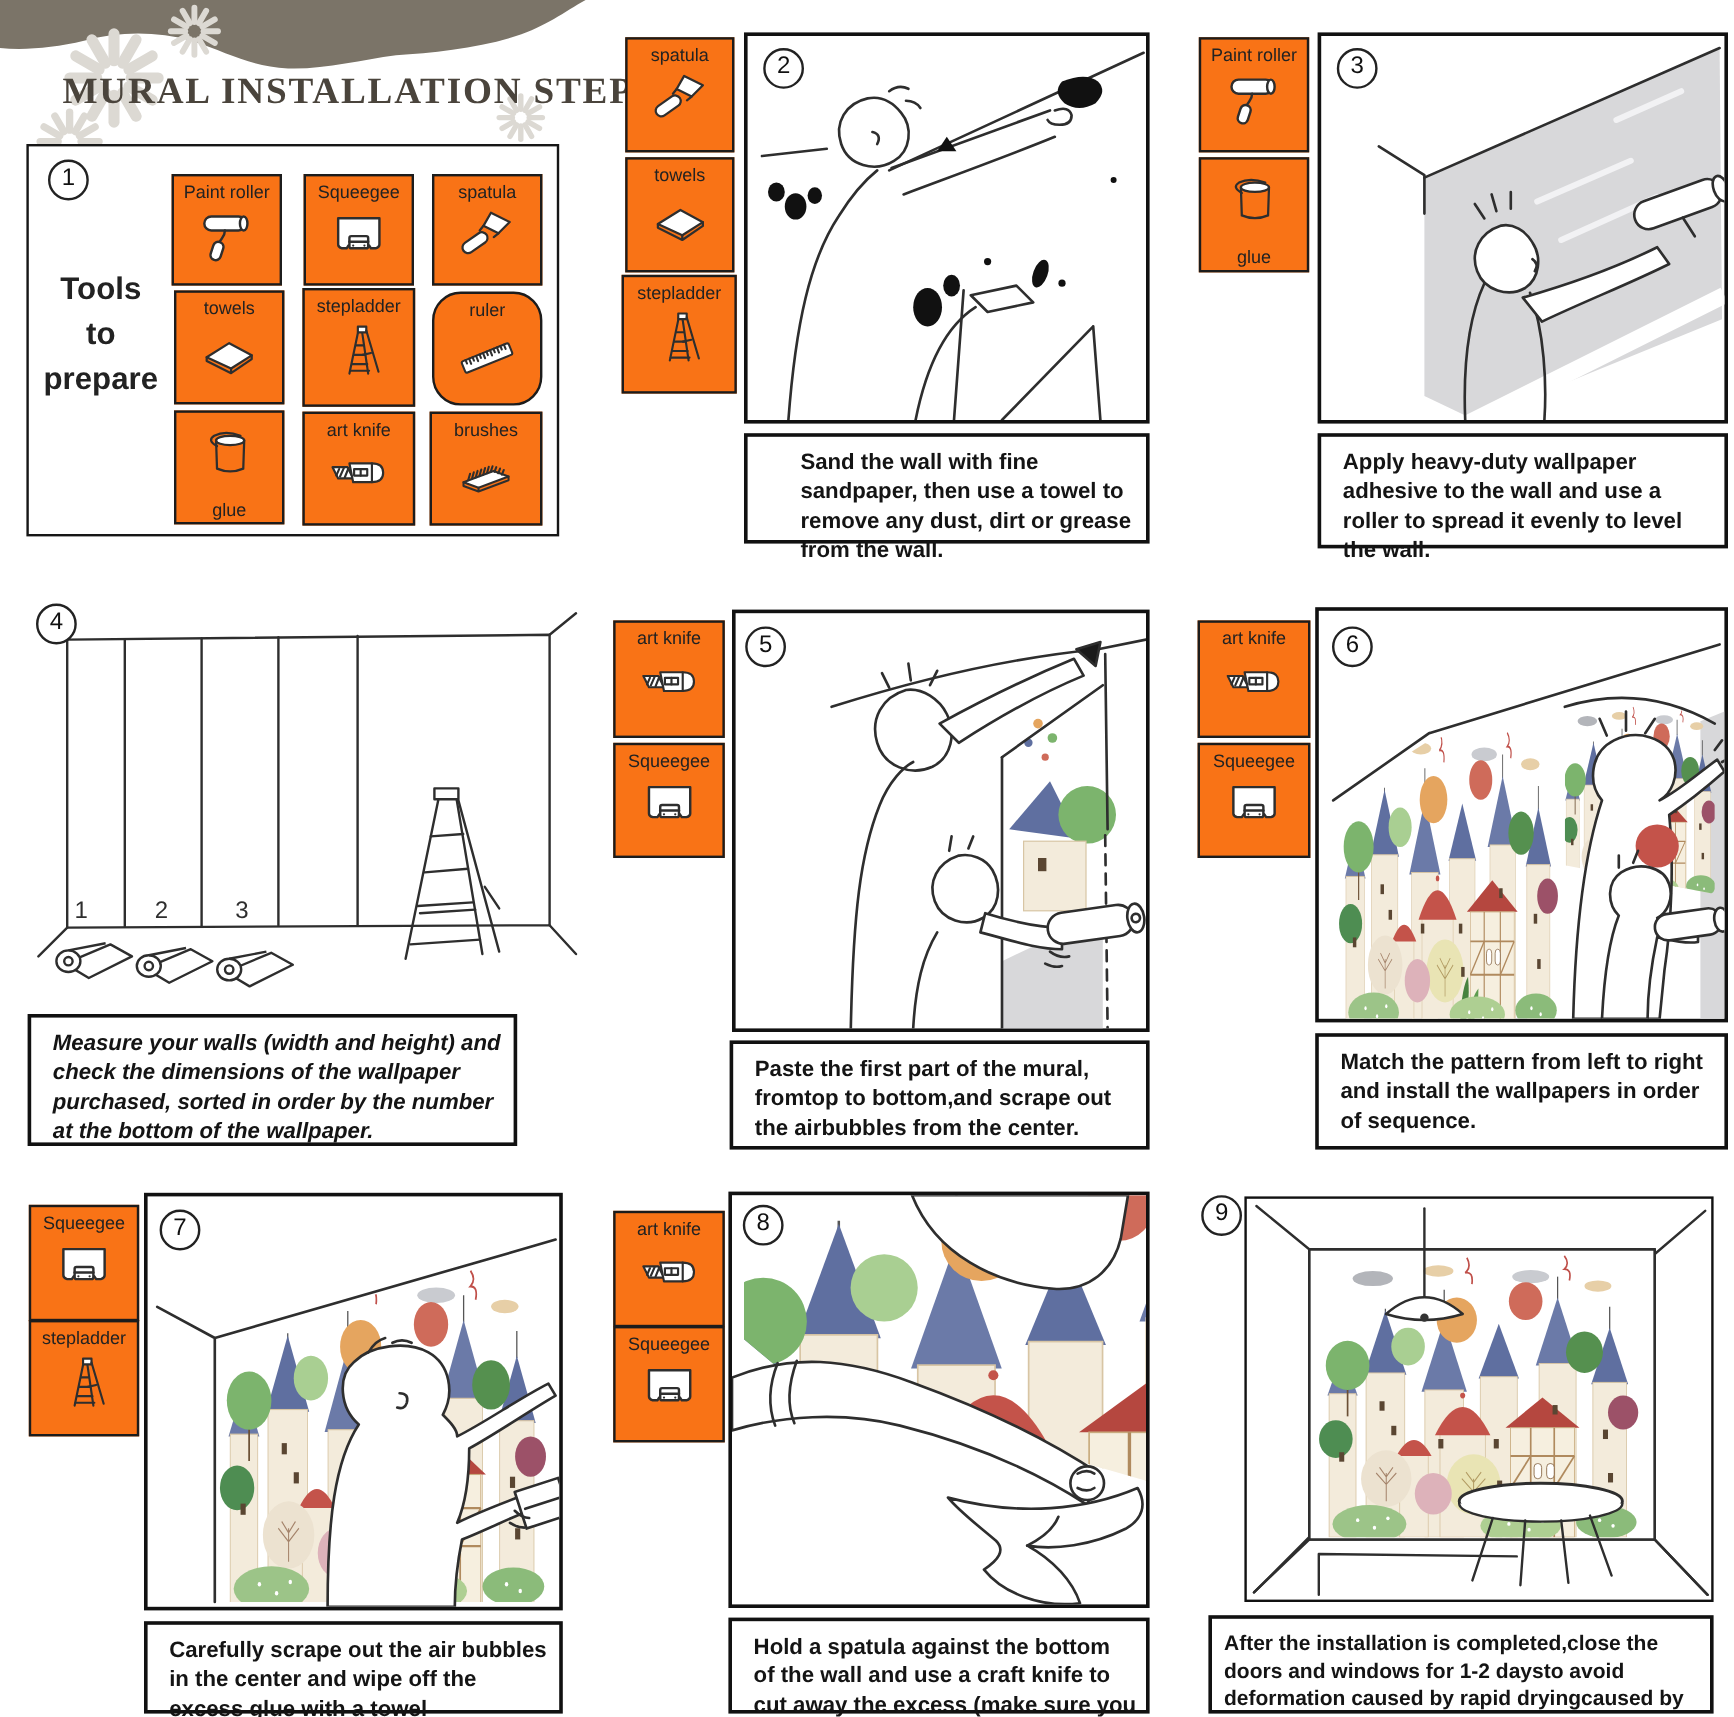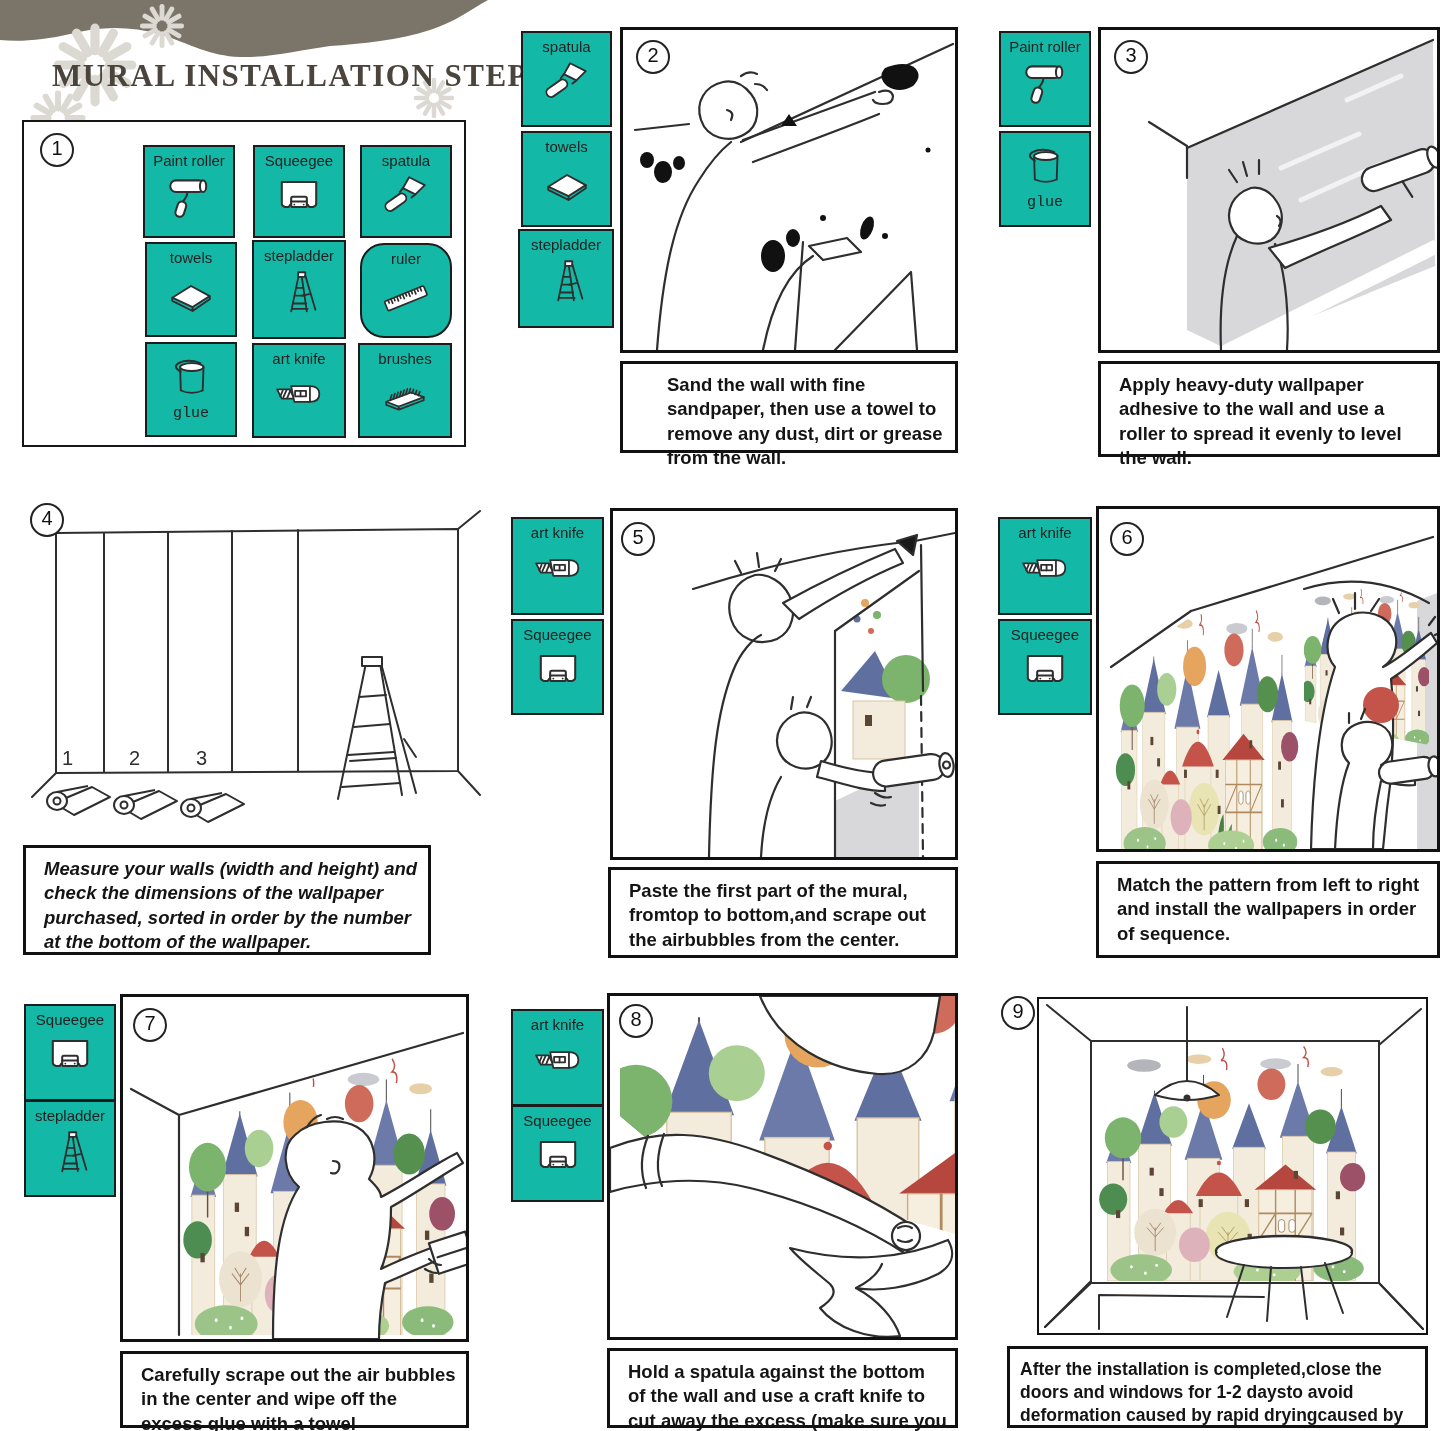--- a/index.html
+++ b/index.html
@@ -8,26 +8,26 @@
   .abs{position:absolute;box-sizing:border-box;}
   .title{font-family:"Liberation Serif",serif;font-weight:bold;font-size:31px;
          letter-spacing:1.5px;color:#4a443c;white-space:nowrap;}
   .frame{border:2.5px solid #161616;background:#fff;}
   .illus{border:3px solid #111;background:#fff;}
   .cap{border:3px solid #111;background:#fff;font-size:18.5px;font-weight:bold;color:#141414;
        line-height:1.32;padding:9px 8px 6px 18px;}
   .cap-sm{font-size:17.5px;padding-left:10px;}
   .num{position:absolute;width:30px;height:30px;border:2.5px solid #222;border-radius:50%;
        text-align:center;line-height:27px;font-size:20px;background:#fff;z-index:6;color:#111;}
-  .toolbox{position:absolute;border:2.5px solid #1c1c1c;background:#14b8a6;display:flex;
+  .toolbox{position:absolute;border:2.5px solid #1c1c1c;background:#f97316;display:flex;
            flex-direction:column;align-items:center;padding-top:5px;}
   .toolbox .lbl{font-size:15px;color:#222;white-space:nowrap;}
   .toolbox .icon{width:50px;height:50px;margin-top:2px;}
   .toolbox.label-bottom .icon{order:0;margin-top:4px;}
-  .toolbox.label-bottom .lbl{order:1;margin-top:2px;font-family:Liberation Mono, monospace;}
+  .toolbox.label-bottom .lbl{order:1;margin-top:14px;}
   .tools-heading{font-size:26px;font-weight:bold;color:#222;text-align:center;line-height:1.45;}
   svg{display:block;}
 </style>
 </head>
 <body>
 
 <div class="page">
 
 <svg width="0" height="0" style="position:absolute" aria-hidden="true">
 <defs>
@@ -226,20 +226,25 @@
   <path d="M0,0 H488 C470,10 455,22 430,30 C400,40 360,44 330,46 C300,50 270,58 240,57 C210,56 190,44 160,34 C130,26 100,26 70,34 C45,40 20,42 0,40 Z" fill="#7b7468"></path>
   <use href="#i-flower" x="50" y="20" width="90" height="90"></use>
   <use href="#i-flower" x="138" y="2" width="48" height="48"></use>
   <use href="#i-flower" x="28" y="88" width="60" height="60"></use>
   <use href="#i-flower" x="412" y="76" width="44" height="44"></use>
 </svg>
 <div class="abs title" style="left:52px;top:58px;">MURAL INSTALLATION STEPS</div>
 
 <div class="abs frame" style="left:22px;top:120px;width:444px;height:327px;"></div>
 <span class="num" style="left:40px;top:133px;">1</span>
+<div class="abs tools-heading" style="left:28px;top:222px;width:112px;">
+  <div>Tools</div>
+  <div>to</div>
+  <div>prepare</div>
+</div>
 
 <div class="toolbox" style="left:143px;top:145px;width:88px;height:84px;">
   <span class="lbl">Paint roller</span>
   <svg class="icon">
         <use href="#i-roller"></use>
       </svg>
 </div>
 <div class="toolbox" style="left:253px;top:145px;width:88px;height:84px;">
   <span class="lbl">Squeegee</span>
   <svg class="icon">

